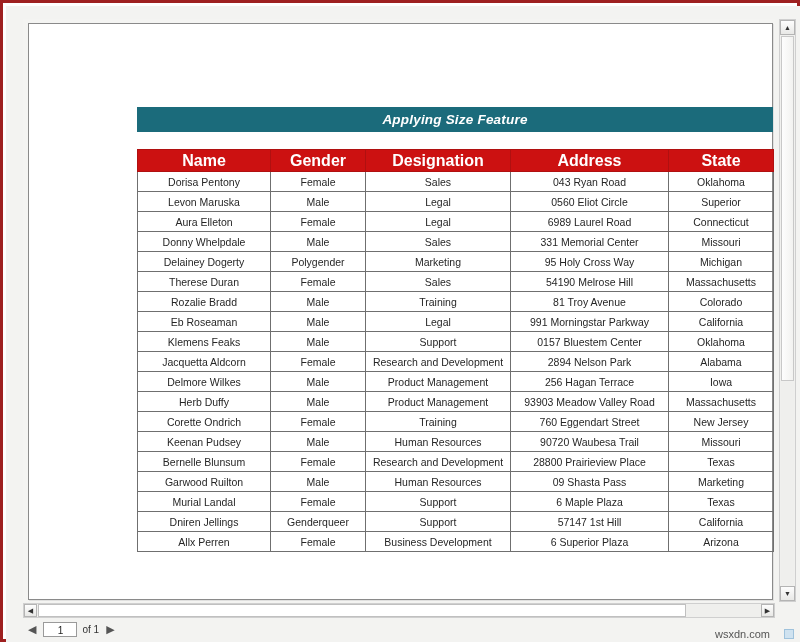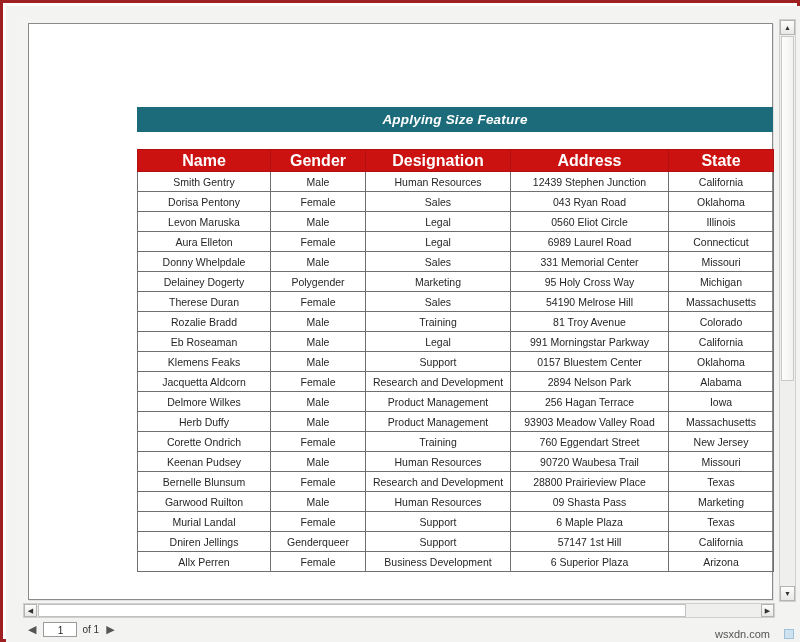--- a/index.html
+++ b/index.html
@@ -264,39 +264,32 @@
             <tr>
               <th>Name</th>
               <th>Gender</th>
               <th>Designation</th>
               <th>Address</th>
               <th>State</th>
             </tr>
           </thead>
           <tbody id="table-body">
               <tr>
-                <td>Smith Gentry</td>
-                <td>Male</td>
-                <td>Human Resources</td>
-                <td>12439 Stephen Junction</td>
-                <td>California</td>
-              </tr>
-              <tr>
                 <td>Dorisa Pentony</td>
                 <td>Female</td>
                 <td>Sales</td>
                 <td>043 Ryan Road</td>
                 <td>Oklahoma</td>
               </tr>
               <tr>
                 <td>Levon Maruska</td>
                 <td>Male</td>
                 <td>Legal</td>
                 <td>0560 Eliot Circle</td>
-                <td>Illinois</td>
+                <td>Superior</td>
               </tr>
               <tr>
                 <td>Aura Elleton</td>
                 <td>Female</td>
                 <td>Legal</td>
                 <td>6989 Laurel Road</td>
                 <td>Connecticut</td>
               </tr>
               <tr>
                 <td>Donny Whelpdale</td>

